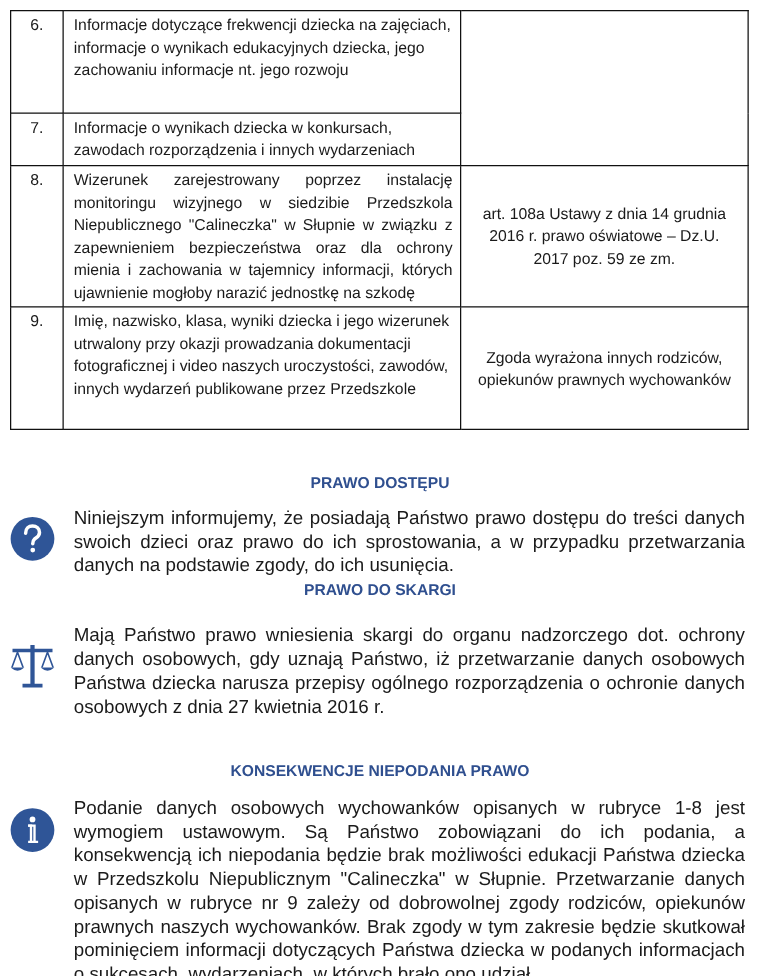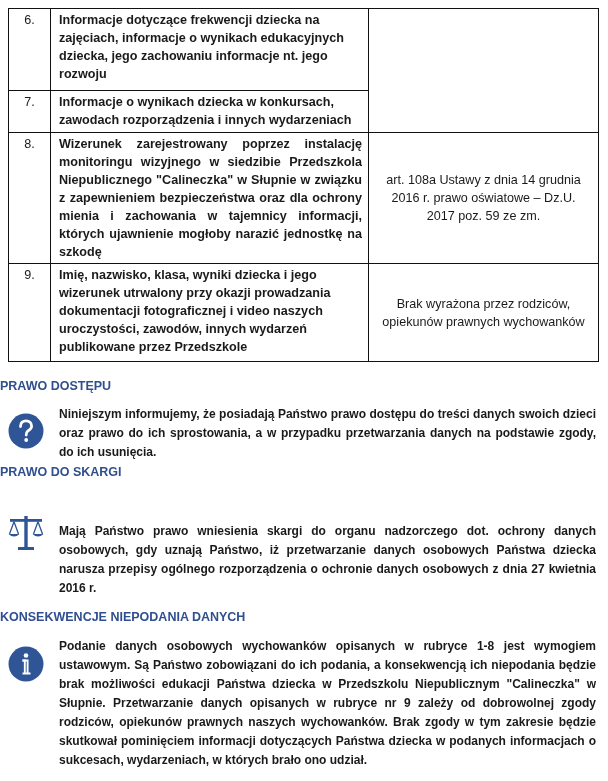--- a/index.html
+++ b/index.html
@@ -10,35 +10,35 @@
   .doc-table {
     position: absolute; left: 8px; top: 8px; width: 590px;
     border-collapse: collapse; table-layout: fixed;
     font-size: 12.6px; line-height: 18px;
   }
   .doc-table td { border: 1.3px solid #111; vertical-align: top; padding: 0; }
   .doc-table col.c-num { width: 42px; }
   .doc-table col.c-desc { width: 318px; }
   .doc-table col.c-basis { width: 230px; }
   .num { text-align: center; padding-top: 2px !important; }
-  .desc { padding: 2px 6px 2px 8px !important; font-weight: bold; }
+  .desc { padding: 2px 6px 2px 8px !important; }
   .desc.justify { text-align: justify; text-align-last: left; margin-top: 39px; }
   .basis { text-align: center; vertical-align: middle !important; padding: 0 10px !important; margin-top: 40px; }
   .row-6 td { height: 77px; }
   .row-7 td { height: 37px; }
   .row-8 td { height: 108px; }
   .row-9 td { height: 93px; }
   .section-title {
-    position: absolute; left: 0; width: 608px; 
+    position: absolute; left: 0; width: 608px; text-align: center;
     color: #2f4f8f; font-weight: bold; font-size: 12.5px; line-height: 16px;
   }
   .section-icon { position: absolute; left: 8px; width: 36px; height: 36px; }
   .section-text {
     position: absolute; left: 59px; width: 537px;
-    font-size: 12px; line-height: 19px; text-align: justify; text-align-last: left; font-weight: bold;
+    font-size: 15px; line-height: 19px; text-align: justify; text-align-last: left;
   }
 </style>
 </head>
 <body>
 
 <table class="doc-table">
   <colgroup>
       <col class="c-num">
       <col class="c-desc">
       <col class="c-basis">
@@ -54,21 +54,21 @@
       <td class="desc">Informacje o wynikach dziecka w konkursach, zawodach rozporządzenia i innych wydarzeniach</td>
     </tr>
     <tr class="row-8">
       <td class="num">8.</td>
       <td class="desc justify">Wizerunek zarejestrowany poprzez instalację monitoringu wizyjnego w siedzibie Przedszkola Niepublicznego "Calineczka" w Słupnie w związku z zapewnieniem bezpieczeństwa oraz dla ochrony mienia i zachowania w tajemnicy informacji, których ujawnienie mogłoby narazić jednostkę na szkodę</td>
       <td class="basis">art. 108a Ustawy z dnia 14 grudnia 2016 r. prawo oświatowe – Dz.U. 2017 poz. 59 ze zm.</td>
     </tr>
     <tr class="row-9">
       <td class="num">9.</td>
       <td class="desc">Imię, nazwisko, klasa, wyniki dziecka i jego wizerunek utrwalony przy okazji prowadzania dokumentacji fotograficznej i video naszych uroczystości, zawodów, innych wydarzeń publikowane przez Przedszkole</td>
-      <td class="basis">Brak wyrażona przez rodziców, opiekunów prawnych wychowanków</td>
+      <td class="basis">Zgoda wyrażona innych rodziców, opiekunów prawnych wychowanków</td>
     </tr>
   </tbody>
 </table>
 
 <div>
   <div class="section-title" style="top:378px;">PRAWO DOSTĘPU</div>
   <svg class="section-icon" style="top:413px;" viewBox="0 0 36 36">
     <circle cx="18" cy="18" r="17.5" fill="#2f5597"></circle>
     <path d="M12.5 13.5 C12.5 9.5 15 7.8 18 7.8 C21.3 7.8 23.6 10 23.6 13 C23.6 16.2 21 17 19.6 18.3 C18.6 19.2 18.2 20 18.2 22" fill="none" stroke="#fff" stroke-width="2.8" stroke-linecap="round"></path>
     <circle cx="18.2" cy="27" r="1.9" fill="#fff"></circle>
@@ -82,25 +82,25 @@
     <g fill="#2f5597" stroke="#2f5597">
       <rect x="17.3" y="2" width="3.4" height="32" stroke="none"></rect>
       <rect x="3" y="5" width="32" height="2.8" stroke="none"></rect>
       <rect x="11" y="33" width="16" height="3" stroke="none"></rect>
       <path d="M7 7.8 L2.5 20 M7 7.8 L11.5 20" fill="none" stroke-width="1.3"></path>
       <path d="M31 7.8 L26.5 20 M31 7.8 L35.5 20" fill="none" stroke-width="1.3"></path>
       <path d="M1.5 20 L12.5 20 Q7 25 1.5 20 Z" stroke="none"></path>
       <path d="M25.5 20 L36.5 20 Q31 25 25.5 20 Z" stroke="none"></path>
     </g>
   </svg>
-  <div class="section-text" style="top:522px;">Mają Państwo prawo wniesienia skargi do organu nadzorczego dot. ochrony danych osobowych, gdy uznają Państwo, iż przetwarzanie danych osobowych Państwa dziecka narusza przepisy ogólnego rozporządzenia o ochronie danych osobowych z dnia 27 kwietnia 2016 r.</div>
+  <div class="section-text" style="top:499px;">Mają Państwo prawo wniesienia skargi do organu nadzorczego dot. ochrony danych osobowych, gdy uznają Państwo, iż przetwarzanie danych osobowych Państwa dziecka narusza przepisy ogólnego rozporządzenia o ochronie danych osobowych z dnia 27 kwietnia 2016 r.</div>
 </div>
 
 <div>
-  <div class="section-title" style="top:609px;">KONSEKWENCJE NIEPODANIA DANYCH</div>
+  <div class="section-title" style="top:609px;">KONSEKWENCJE NIEPODANIA PRAWO</div>
   <svg class="section-icon" style="top:646px;" viewBox="0 0 36 36">
     <circle cx="18" cy="18" r="17.5" fill="#2f5597"></circle>
     <circle cx="18" cy="9.5" r="2.3" fill="#fff"></circle>
     <path d="M14.5 14.5 L19.6 14.5 L19.6 26.5 M14.5 27.5 L22.5 27.5" fill="none" stroke="#fff" stroke-width="1.9"></path>
     <path d="M14.5 14.5 L16.8 14.5 L16.8 27.5" fill="none" stroke="#fff" stroke-width="1.9"></path>
   </svg>
   <div class="section-text" style="top:637px;">Podanie danych osobowych wychowanków opisanych w rubryce 1-8 jest wymogiem ustawowym. Są Państwo zobowiązani do ich podania, a konsekwencją ich niepodania będzie brak możliwości edukacji Państwa dziecka w Przedszkolu Niepublicznym "Calineczka" w Słupnie. Przetwarzanie danych opisanych w rubryce nr 9 zależy od dobrowolnej zgody rodziców, opiekunów prawnych naszych wychowanków. Brak zgody w tym zakresie będzie skutkował pominięciem informacji dotyczących Państwa dziecka w podanych informacjach o sukcesach, wydarzeniach, w których brało ono udział.</div>
 </div>
 
 </body></html>

